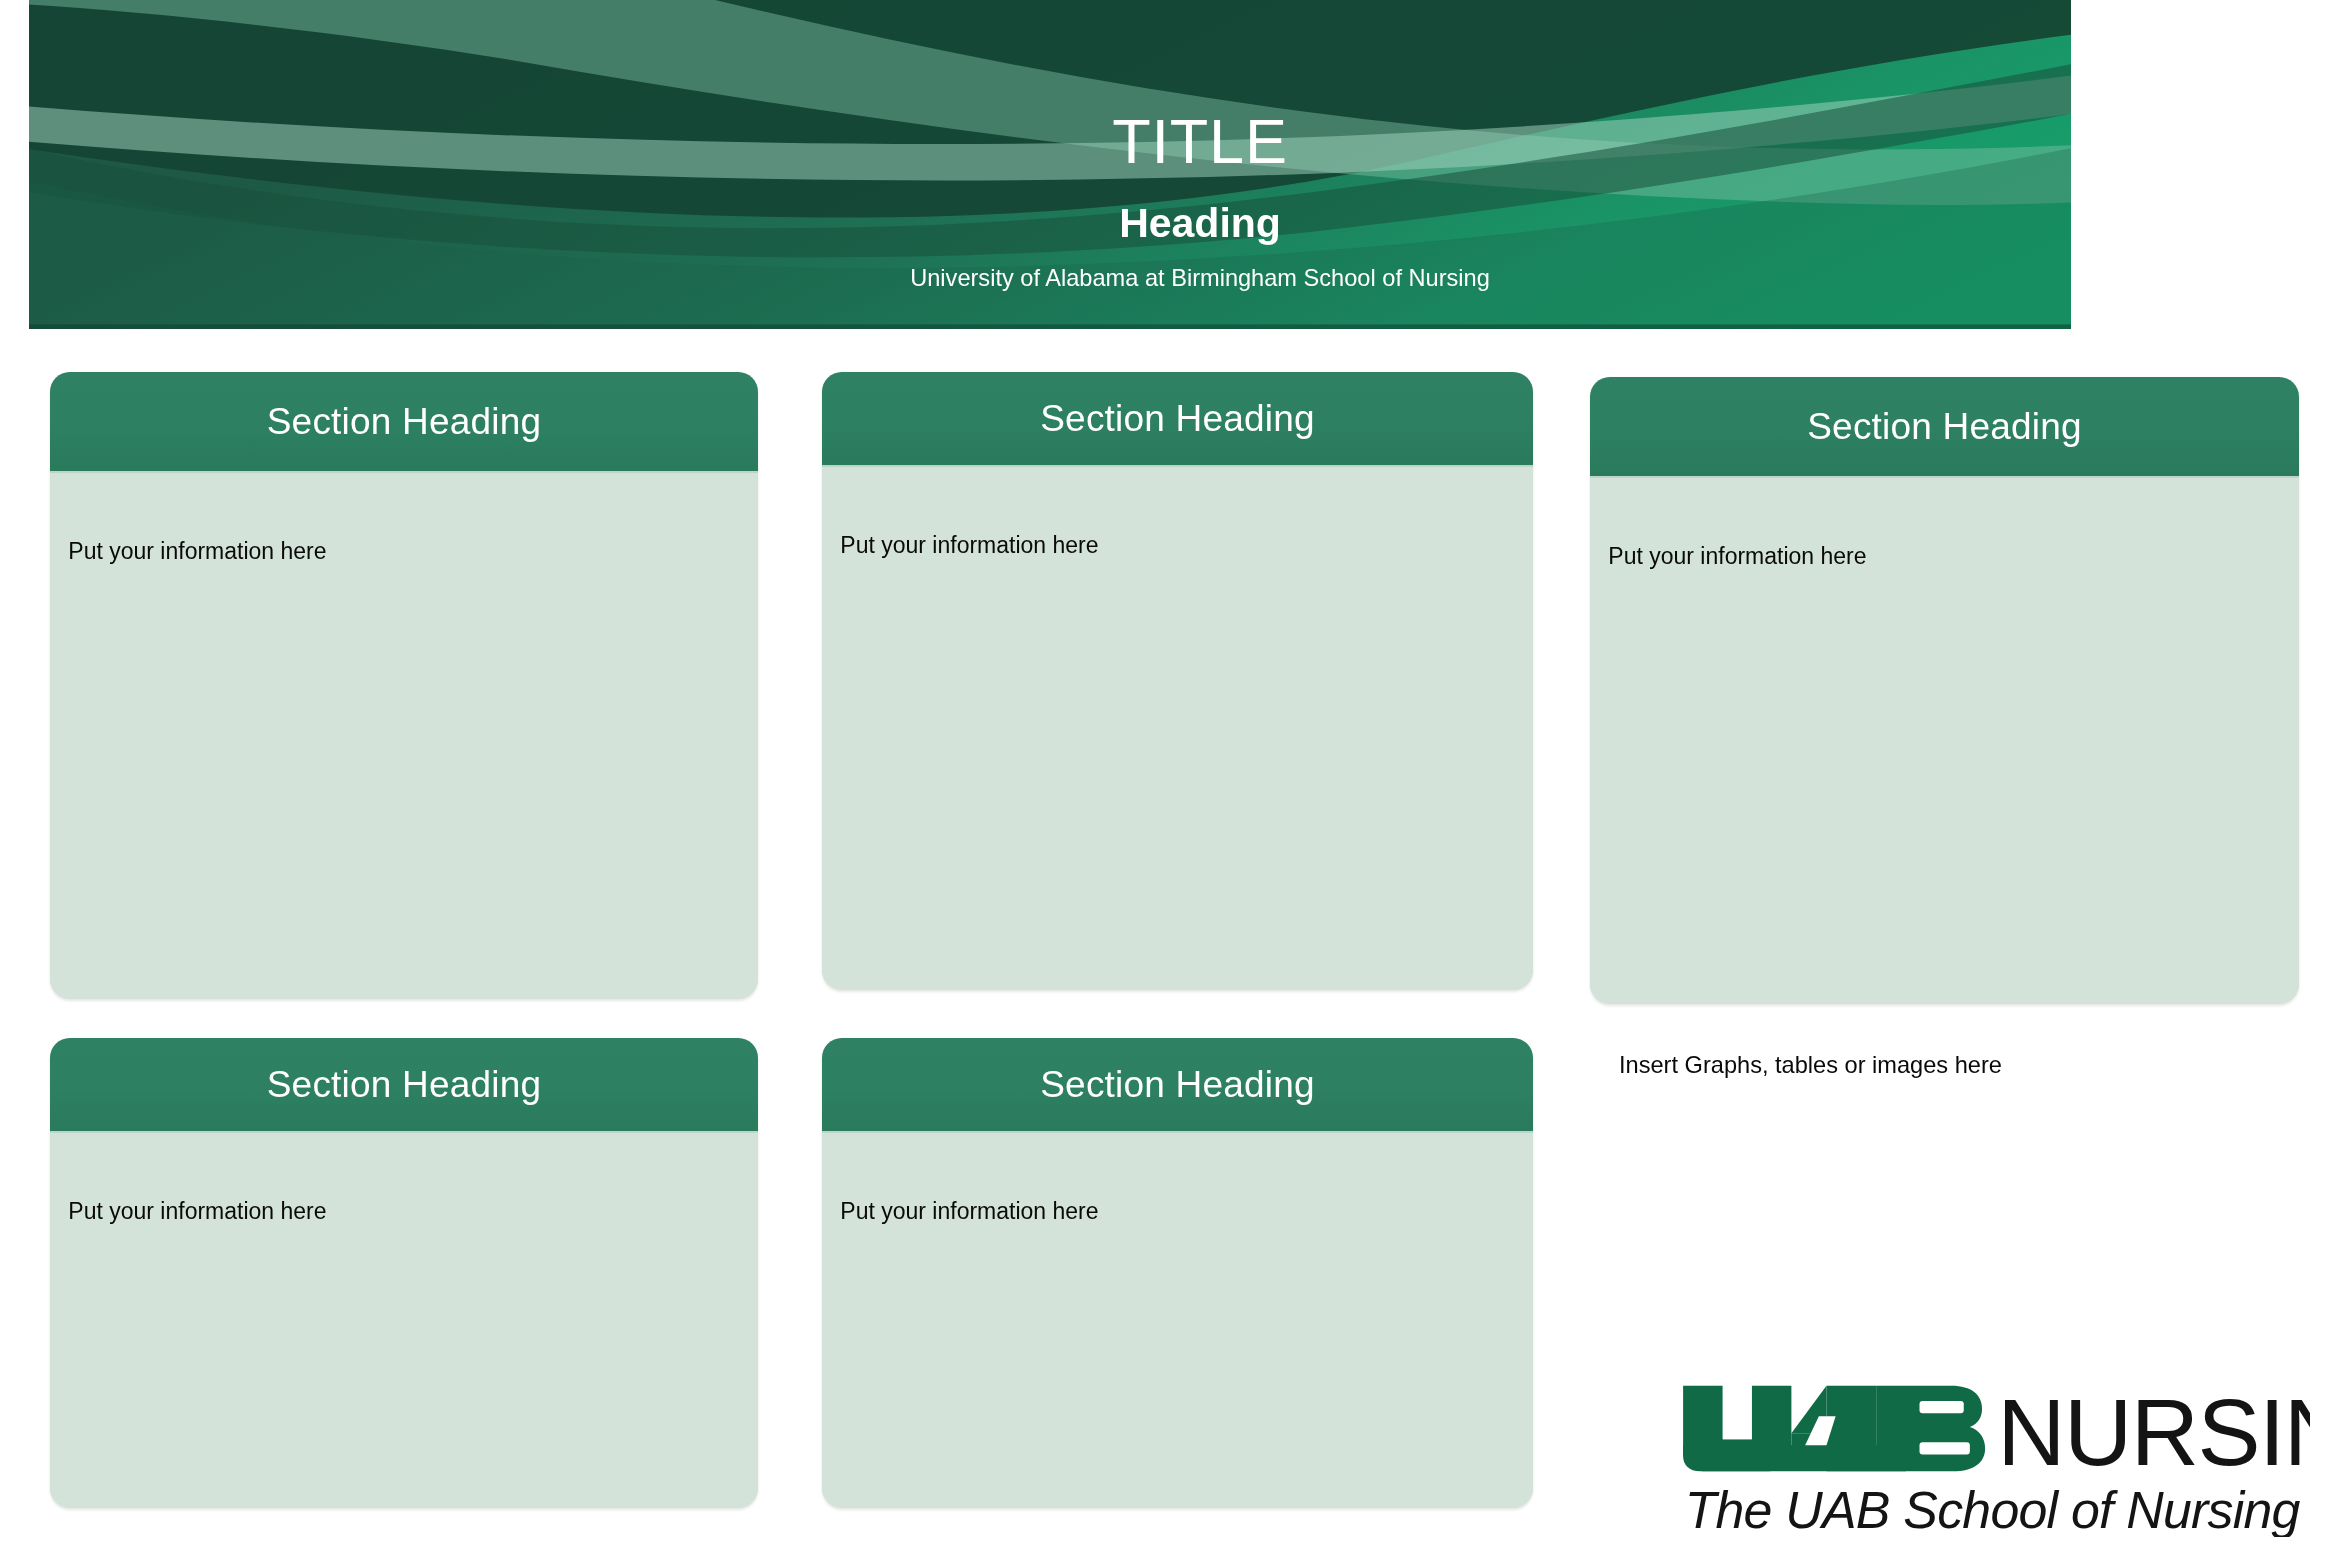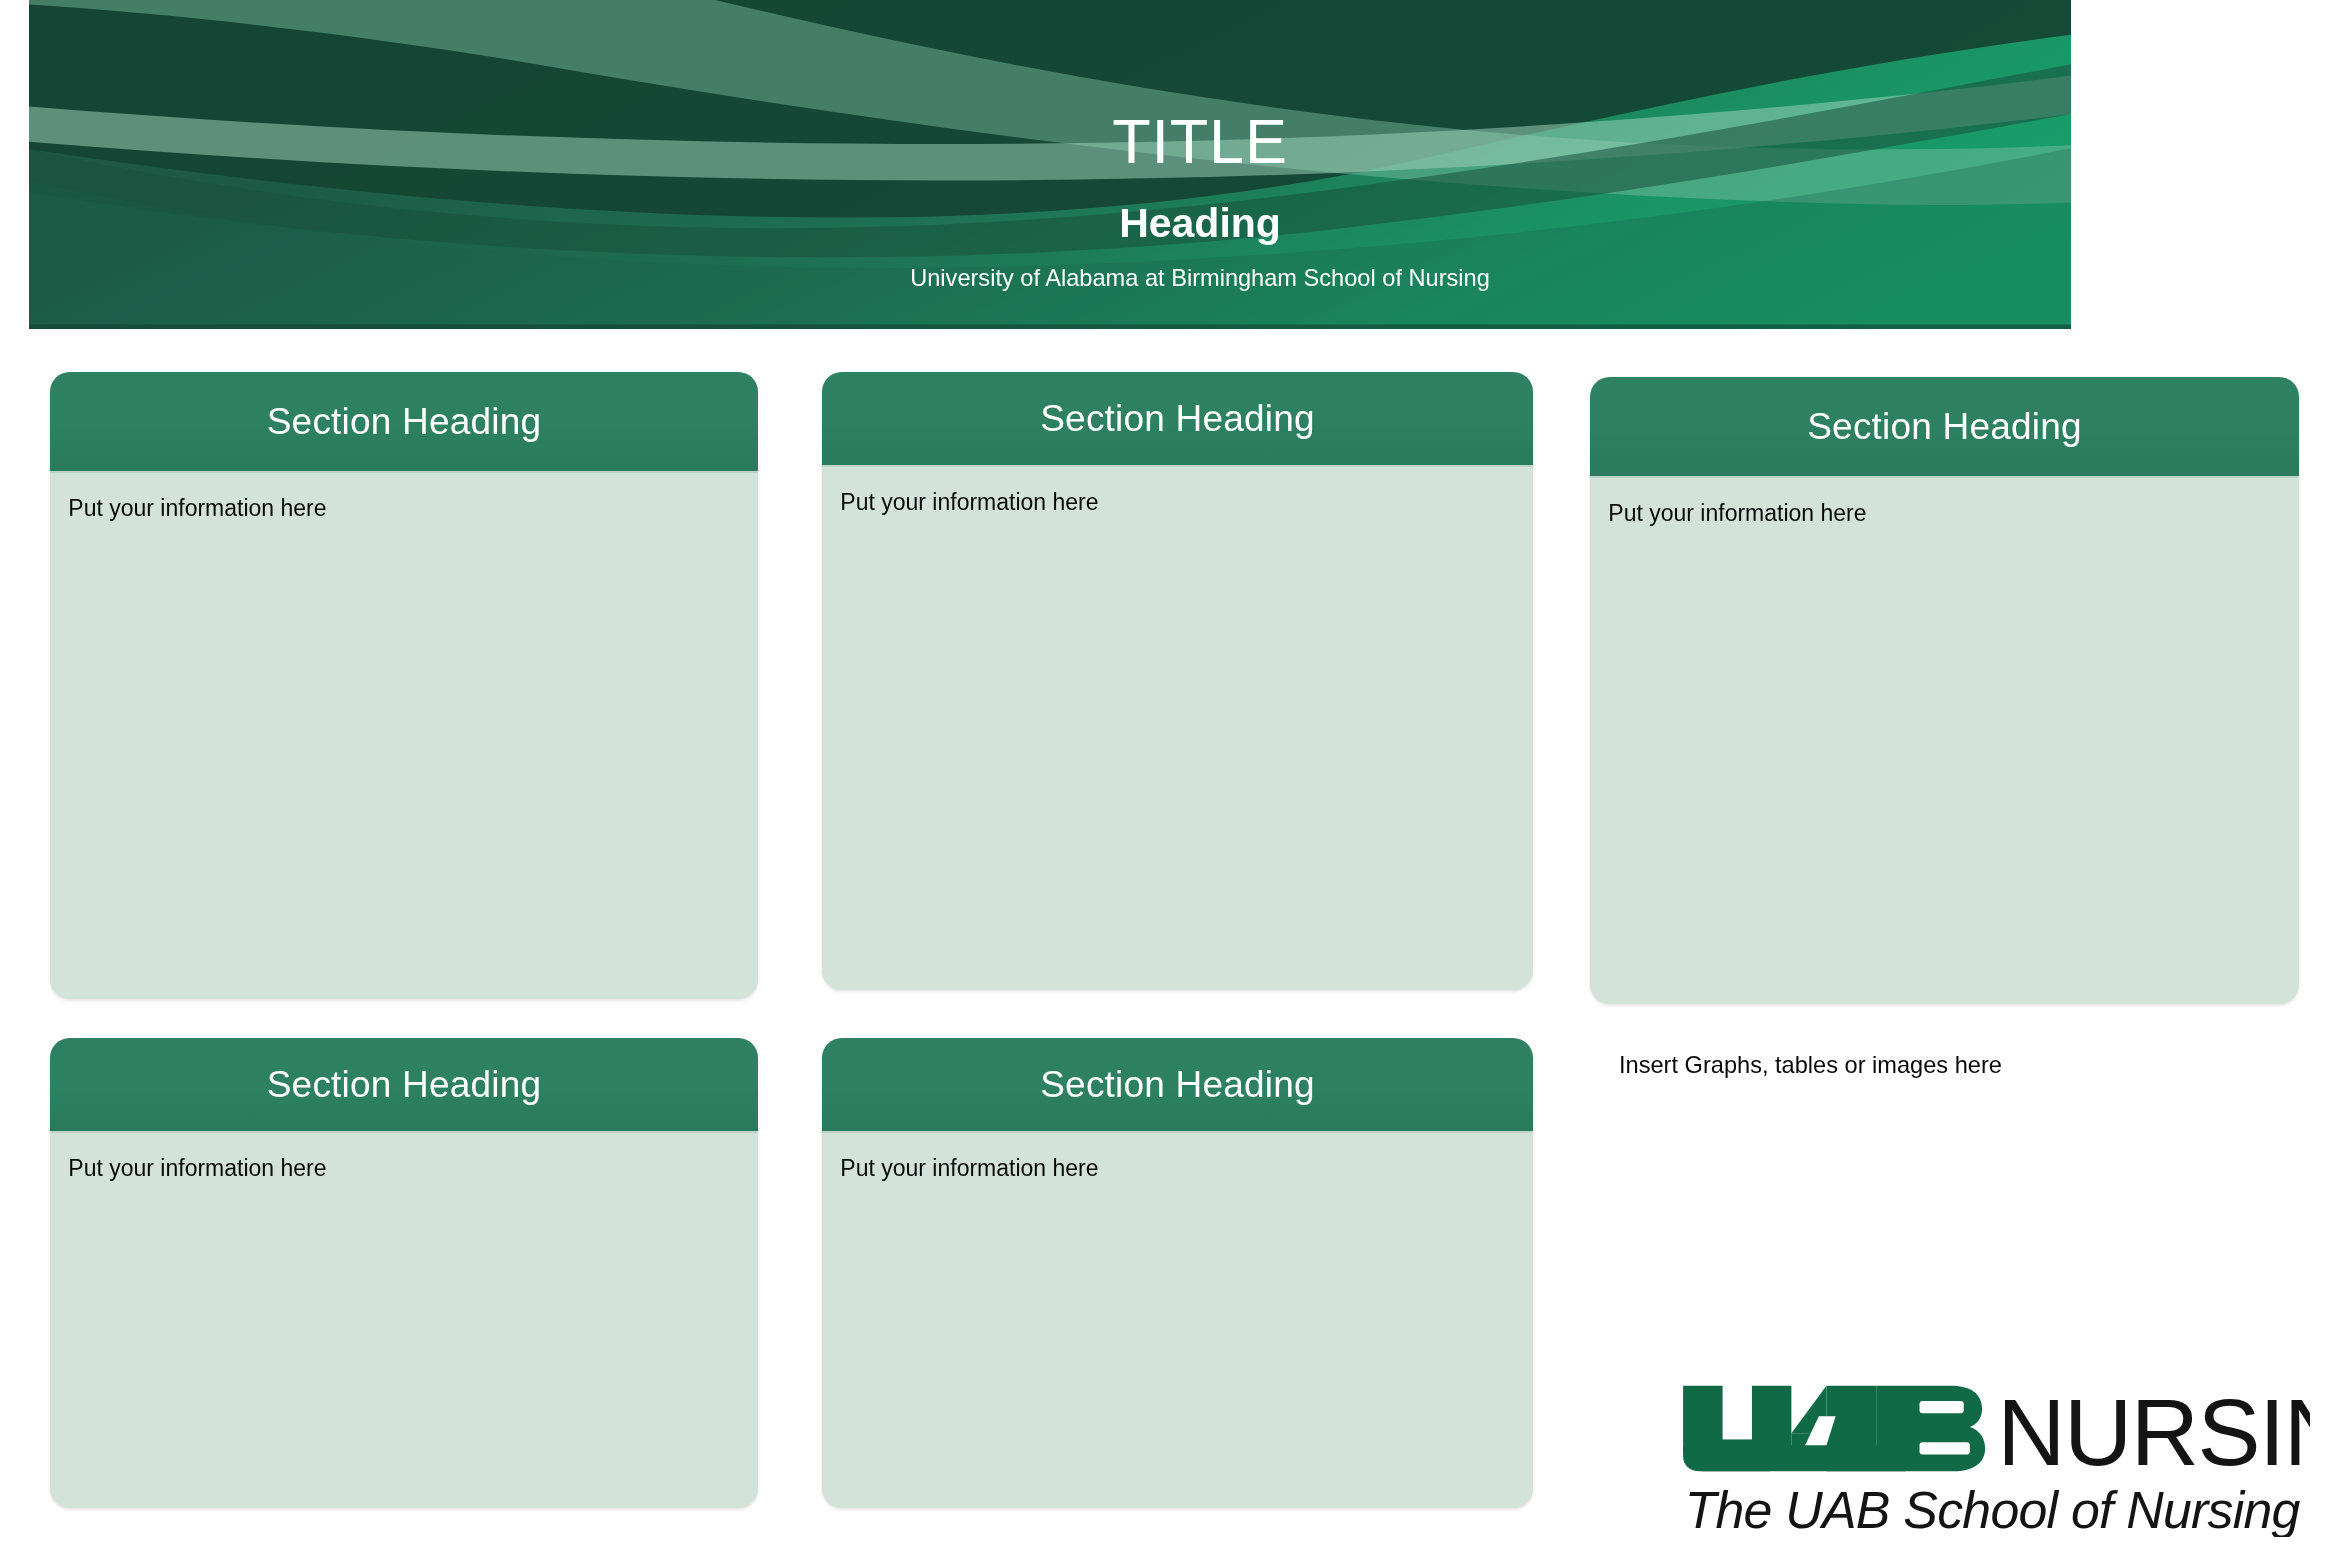--- a/index.html
+++ b/index.html
@@ -102,20 +102,21 @@
   }
   .card-body {
     background: #d4e3da;
     box-sizing: border-box;
     padding: 21.3px 18.3px 0 18.3px;
   }
   .card-body-text {
     font-size: 23px;
     line-height: 29px;
     color: #0a0a0a;
+    margin-top: 43px;
   }
 
   
   #card-0 { left: 50px;   top: 372px;  width: 708px;  height: 627px; }
   #card-0 .card-header { height: 101px; }
   #card-0 .card-body   { height: 526px; }
 
   #card-1 { left: 822px; top: 372px;  width: 711px;  height: 618px; }
   #card-1 .card-header { height: 95px; }
   #card-1 .card-body   { height: 523px; }

